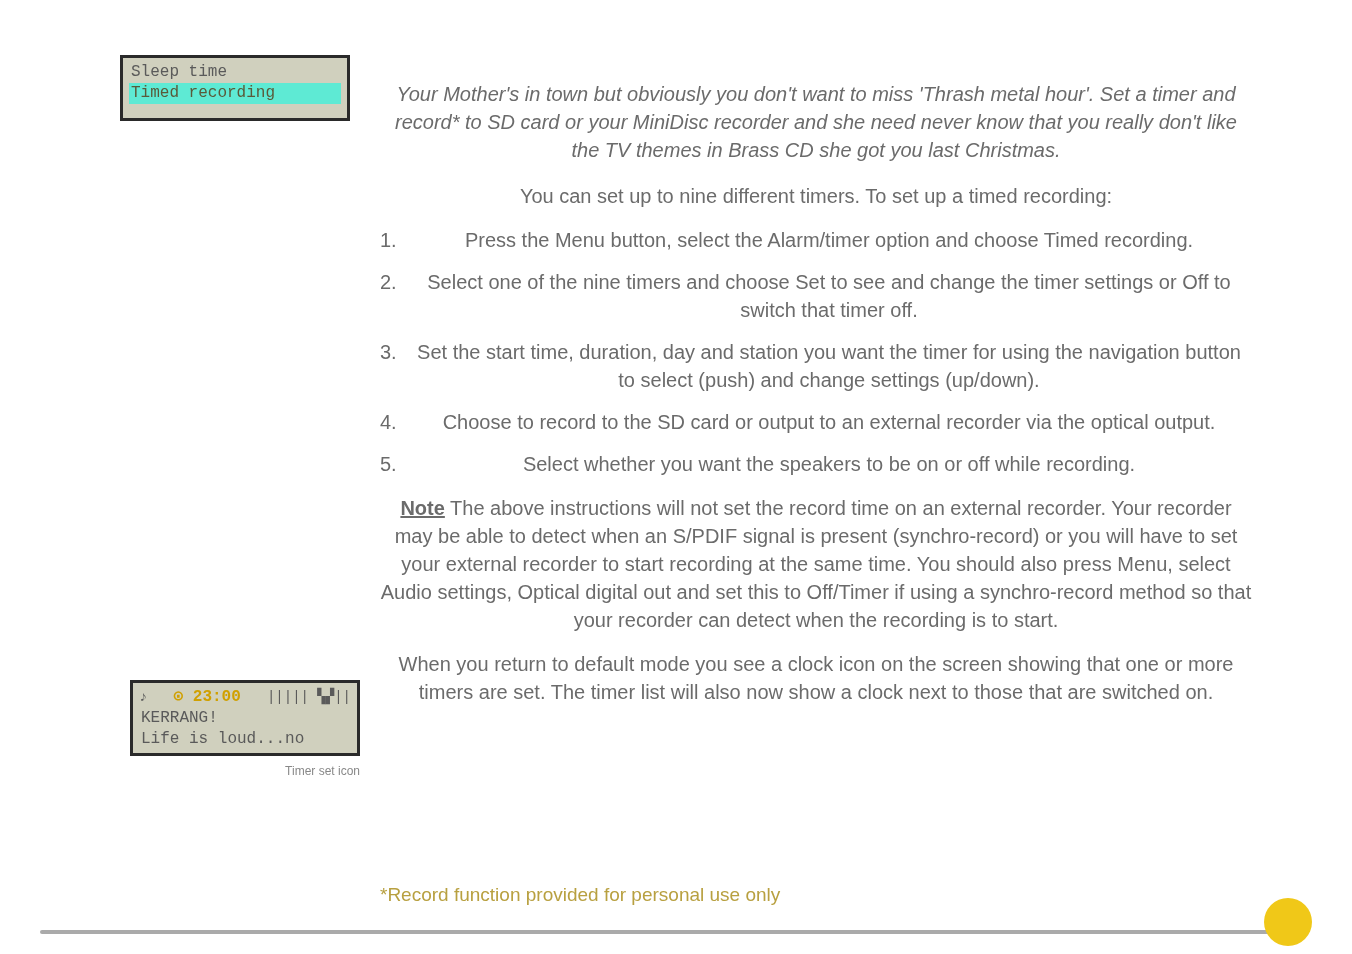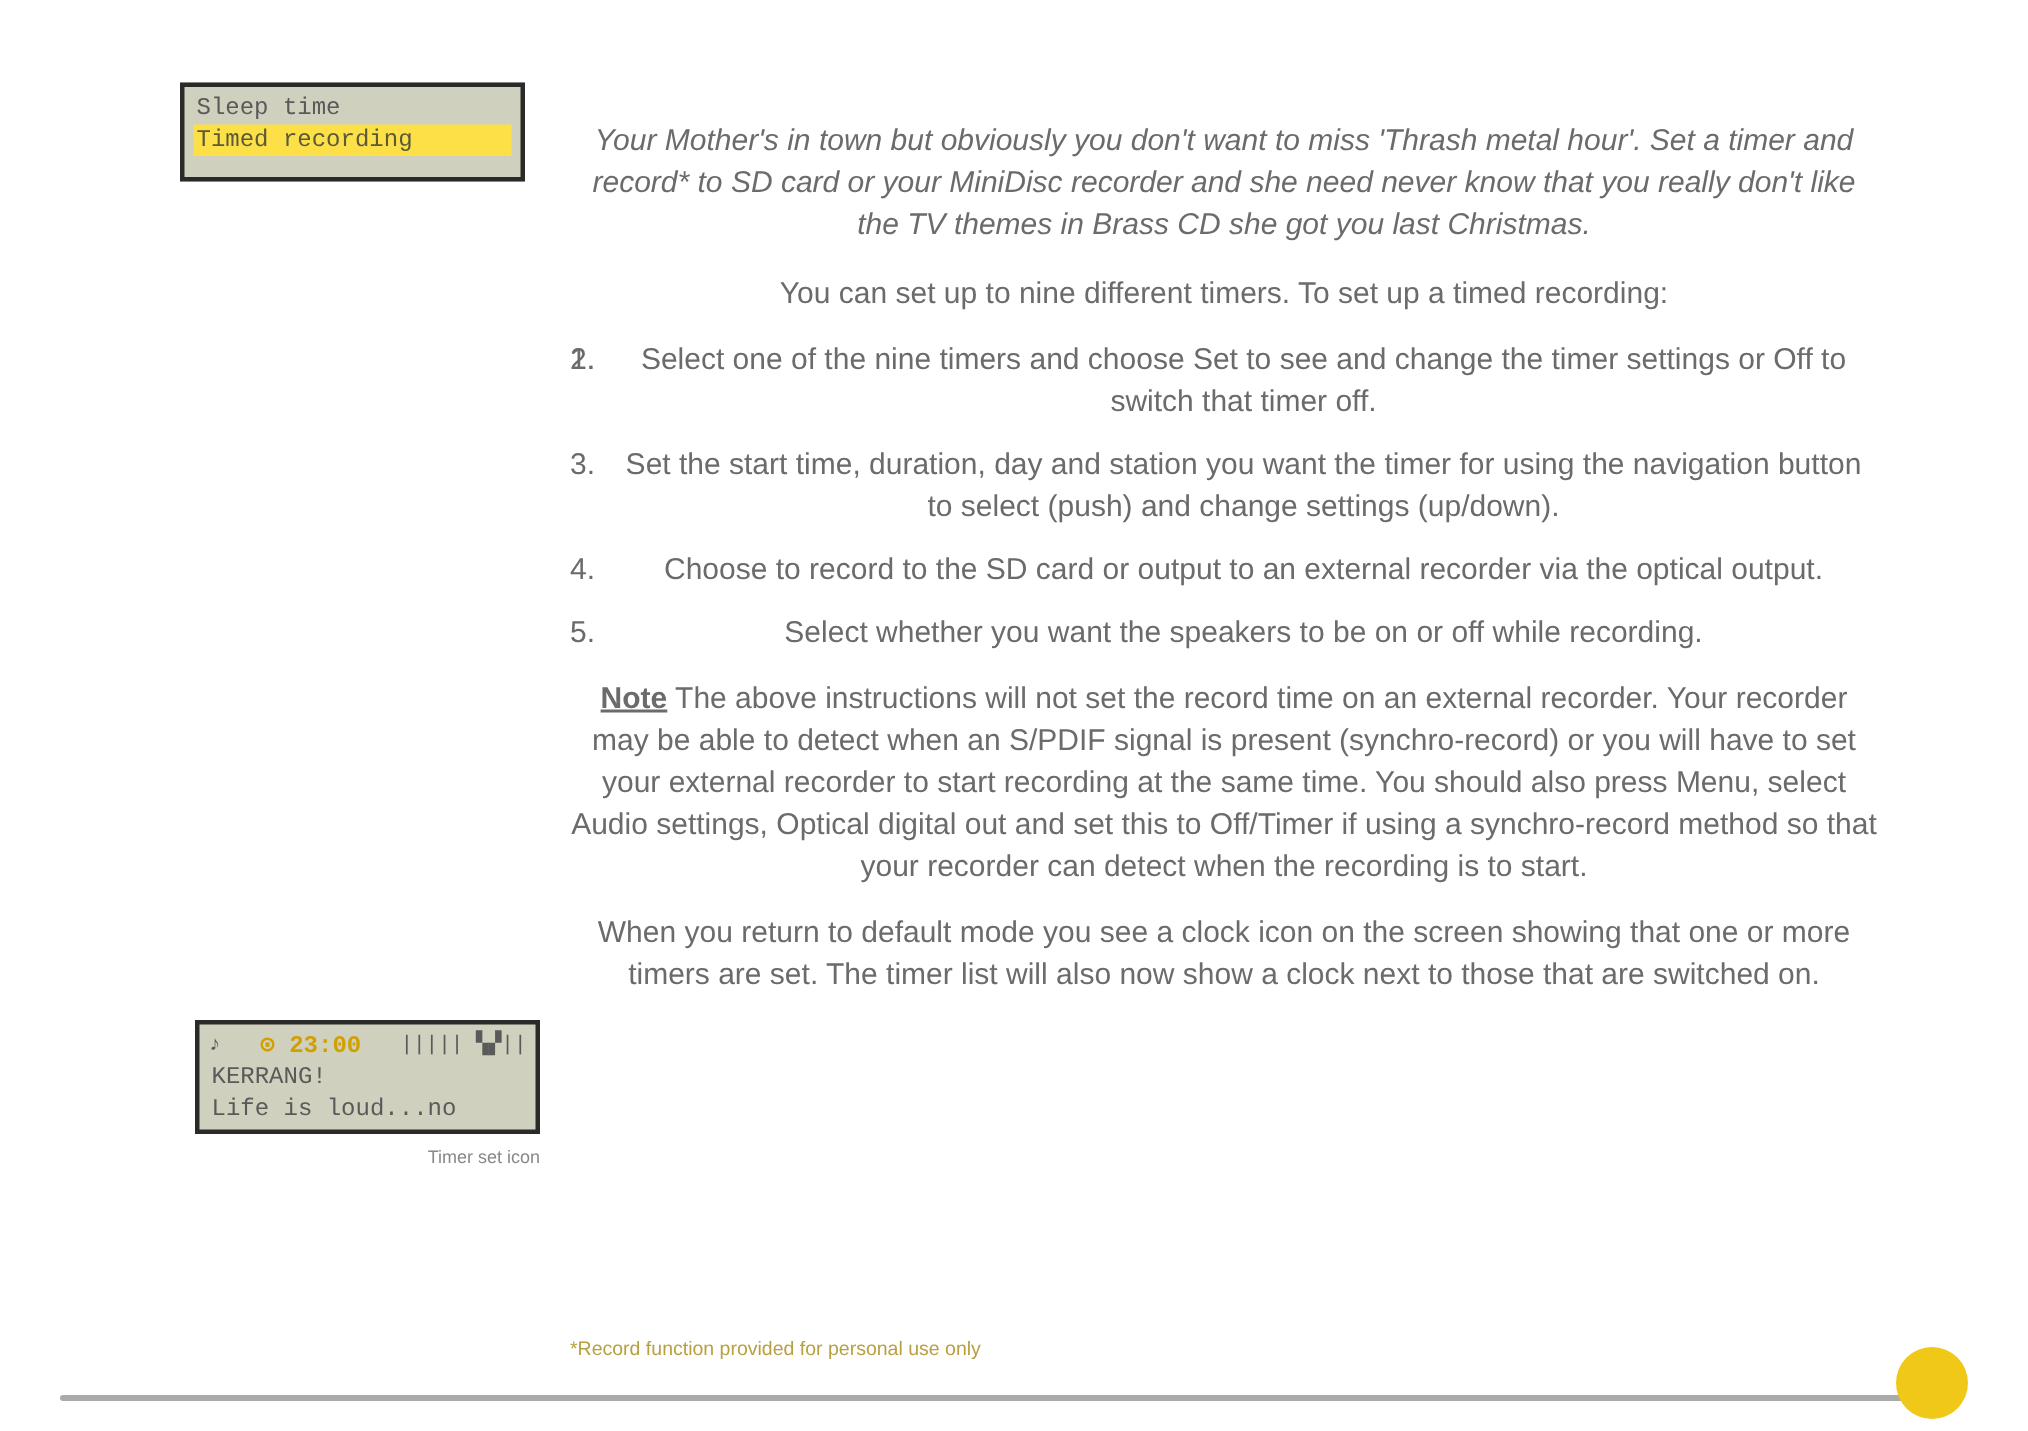--- a/index.html
+++ b/index.html
@@ -30,21 +30,21 @@
       border: 3px solid #2a2a2a;
       border-radius: 0;
       padding: 4px 6px 14px 6px;
       font-family: "Courier New", monospace;
       font-size: 16px;
       color: #5a5a5a;
       line-height: 1.3;
       position: relative;
     }
     .lcd-highlight {
-      background: #fde047;
+      background: #5eead4;
       color: #5a5a3a;
       display: block;
       padding: 0 2px;
     }
     .lcd-line {
       display: block;
       padding: 0 2px;
     }
     .lcd-bottom {
       position: absolute;
@@ -105,21 +105,21 @@
     }
     .note-label {
       font-weight: bold;
       color: #6b6b6b;
       text-decoration: underline;
     }
     .footnote {
       position: absolute;
       left: 380px;
       bottom: 48px;
-      font-size: 13px;
+      font-size: 19px;
       color: #b8a040;
     }
     .bottom-curve {
       position: absolute;
       left: 0;
       right: 0;
       bottom: 0;
       height: 34px;
     }
     .bottom-curve .grey-line {
@@ -185,21 +185,21 @@
       <span class="lcd-line">KERRANG!</span>
       <span class="lcd-line">Life is loud...no</span>
     </div>
     <div class="caption">Timer set icon</div>
   </div>
 
   <div class="main-content">
     <p class="intro">Your Mother's in town but obviously you don't want to miss 'Thrash metal hour'. Set a timer and record* to SD card or your MiniDisc recorder and she need never know that you really don't like the TV themes in Brass CD she got you last Christmas.</p>
     <p class="para">You can set up to nine different timers. To set up a timed recording:</p>
     <ol class="steps">
-      <li><span class="num">1.</span></li>
+      <li><span class="num">1.</span><span>Press the Menu button, select the Alarm/timer option and choose Timed recording.</span></li>
       <li><span class="num">2.</span><span>Select one of the nine timers and choose Set to see and change the timer settings or Off to switch that timer off.</span></li>
       <li><span class="num">3.</span><span>Set the start time, duration, day and station you want the timer for using the navigation button to select (push) and change settings (up/down).</span></li>
       <li><span class="num">4.</span><span>Choose to record to the SD card or output to an external recorder via the optical output.</span></li>
       <li><span class="num">5.</span><span>Select whether you want the speakers to be on or off while recording.</span></li>
     </ol>
     <p class="para">
       <span class="note-label">Note</span><span> The above instructions will not set the record time on an external recorder. Your recorder may be able to detect when an S/PDIF signal is present (synchro-record) or you will have to set your external recorder to start recording at the same time. You should also press Menu, select Audio settings, Optical digital out and set this to Off/Timer if using a synchro-record method so that your recorder can detect when the recording is to start.</span>
     </p>
     <p class="para">When you return to default mode you see a clock icon on the screen showing that one or more timers are set. The timer list will also now show a clock next to those that are switched on.</p>
   </div>

